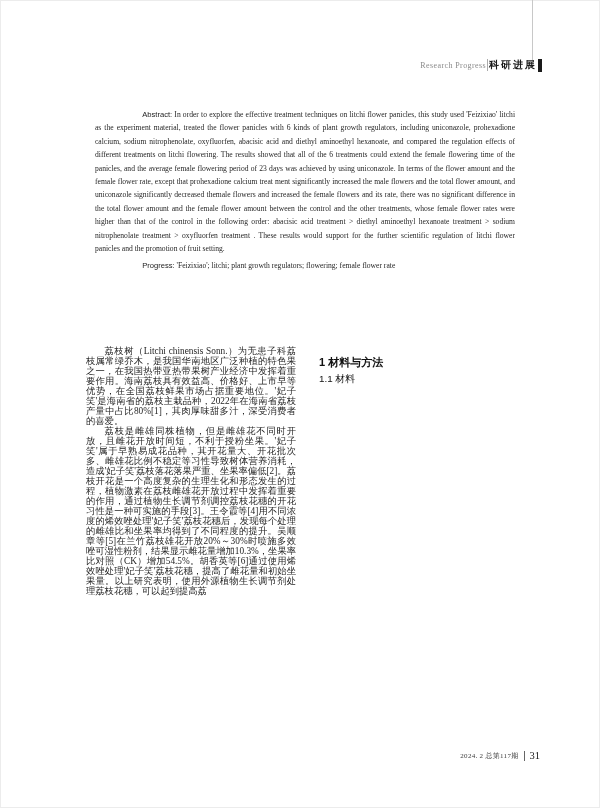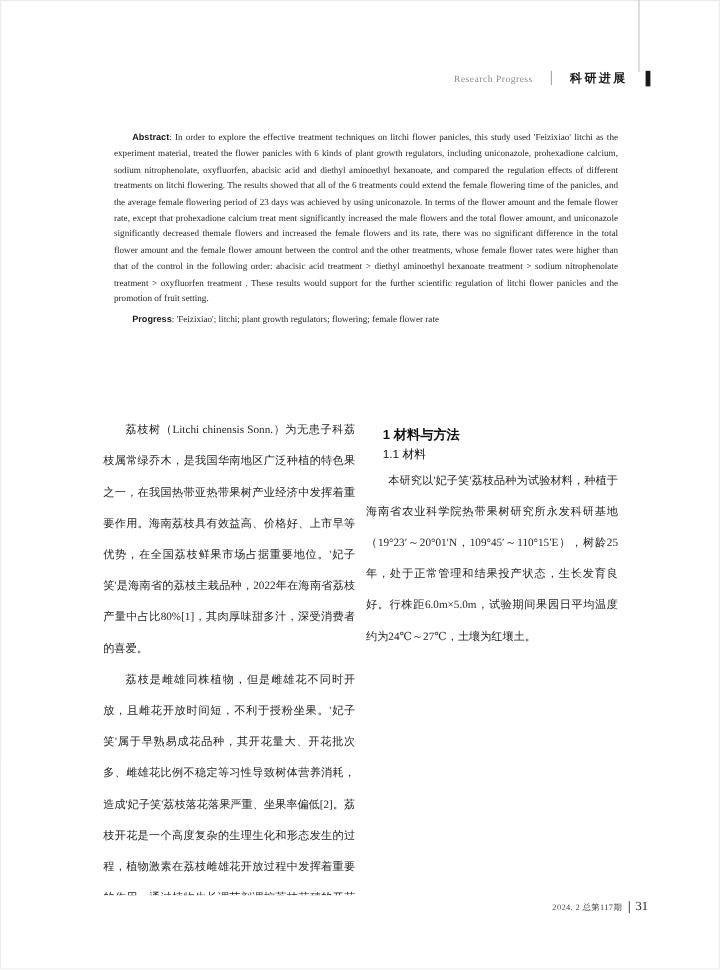--- a/index.html
+++ b/index.html
@@ -3,34 +3,34 @@
 <meta charset="utf-8">
 <style>
   html,body{margin:0;padding:0;background:#ffffff;}
   .page{
     position:relative;width:600px;height:808px;background:#ffffff;overflow:hidden;
     font-family:"Liberation Serif","DejaVu Serif",serif;color:#222;
     box-shadow:inset 0 0 0 1px #ececec;
   }
   
   .top-vrule{position:absolute;left:532px;top:0;width:1px;height:60px;background:#c8c8c8;}
-  .header{position:absolute;top:58px;right:58px;display:flex;align-items:center;gap:15px;}
+  .header{position:absolute;top:58px;right:58px;display:flex;align-items:center;gap:1px;}
   .hdr-en{font-family:"Liberation Serif",serif;font-size:8px;color:#8a8a8a;letter-spacing:.4px;}
   .hdr-sep{width:1px;height:12px;background:#aaaaaa;display:inline-block;}
   .hdr-zh{font-family:"Liberation Sans","DejaVu Sans",sans-serif;font-weight:bold;font-size:10px;color:#1a1a1a;letter-spacing:2px;}
   .hdr-bar{width:4px;height:13px;background:#1a1a1a;display:inline-block;}
   
   .abstract{position:absolute;left:95px;top:108px;width:420px;text-align:justify;}
   .abs-p{margin:0;font-size:7.6px;line-height:13.4px;color:#262626;text-indent:2em;}
   .abs-p.kw{margin-top:4px;}
-  .abs-label{font-family:"Liberation Sans","DejaVu Sans",sans-serif;font-weight:bold;color:#1c1c1c;}
+  .abs-label{font-family:"Liberation Sans","DejaVu Sans",sans-serif;font-weight:normal;color:#1c1c1c;margin-left:32px;}
   
   .columns{position:absolute;left:86px;top:346px;width:429px;height:400px;display:flex;gap:9px;overflow:hidden;}
   .col{width:210px;text-align:justify;overflow:hidden;}
-  .body-p{margin:0;font-size:9.3px;line-height:26px;color:#1f1f1f;}
+  .body-p{margin:0;font-size:9.3px;line-height:10px;color:#1f1f1f;}
   .body-p.indent{text-indent:2em;}
   .sec1{margin:9px 0 3px 0;padding-left:14px;font-family:"Liberation Sans","DejaVu Sans",sans-serif;
         font-weight:bold;font-size:11px;color:#111;}
   .sec2{margin:2px 0 2px 0;padding-left:14px;font-family:"Liberation Sans","DejaVu Sans",sans-serif;
         font-weight:normal;font-size:9.8px;color:#111;}
   
   .footer{position:absolute;top:750px;right:60px;display:flex;align-items:center;gap:5px;}
   .foot-issue{font-size:7px;color:#3a3a3a;letter-spacing:.3px;}
   .foot-bar{width:1px;height:10px;background:#666;display:inline-block;}
   .foot-page{font-size:10.5px;color:#1a1a1a;}
@@ -55,21 +55,20 @@
   </div>
 
   <div class="columns">
     <div class="col">
       <p class="body-p indent">荔枝树（Litchi chinensis Sonn.）为无患子科荔枝属常绿乔木，是我国华南地区广泛种植的特色果之一，在我国热带亚热带果树产业经济中发挥着重要作用。海南荔枝具有效益高、价格好、上市早等优势，在全国荔枝鲜果市场占据重要地位。'妃子笑'是海南省的荔枝主栽品种，2022年在海南省荔枝产量中占比80%[1]，其肉厚味甜多汁，深受消费者的喜爱。</p>
       <p class="body-p indent">荔枝是雌雄同株植物，但是雌雄花不同时开放，且雌花开放时间短，不利于授粉坐果。'妃子笑'属于早熟易成花品种，其开花量大、开花批次多、雌雄花比例不稳定等习性导致树体营养消耗，造成'妃子笑'荔枝落花落果严重、坐果率偏低[2]。荔枝开花是一个高度复杂的生理生化和形态发生的过程，植物激素在荔枝雌雄花开放过程中发挥着重要的作用，通过植物生长调节剂调控荔枝花穗的开花习性是一种可实施的手段[3]。王令霞等[4]用不同浓度的烯效唑处理'妃子笑'荔枝花穗后，发现每个处理的雌雄比和坐果率均得到了不同程度的提升。吴顺章等[5]在兰竹荔枝雄花开放20%～30%时喷施多效唑可湿性粉剂，结果显示雌花量增加10.3%，坐果率比对照（CK）增加54.5%。胡香英等[6]通过使用烯效唑处理'妃子笑'荔枝花穗，提高了雌花量和初始坐果量。以上研究表明，使用外源植物生长调节剂处理荔枝花穗，可以起到提高荔</p>
     </div>
     <div class="col">
       <h3 class="sec1">1  材料与方法</h3>
       <h4 class="sec2">1.1  材料</h4>
-      <p class="body-p indent">本研究以'妃子笑'荔枝品种为试验材料，种植于海南省农业科学院热带果树研究所永发科研基地（19°23′～20°01′N，109°45′～110°15′E），树龄25年，处于正常管理和结果投产状态，生长发育良好。行株距6.0m×5.0m，试验期间果园日平均温度约为24℃～27℃，土壤为红壤土。</p>
     </div>
   </div>
 
   <div class="footer">
     <span class="foot-issue">2024. 2  总第117期</span>
     <span class="foot-bar"></span>
     <span class="foot-page">31</span>
   </div>
 
 </div>

